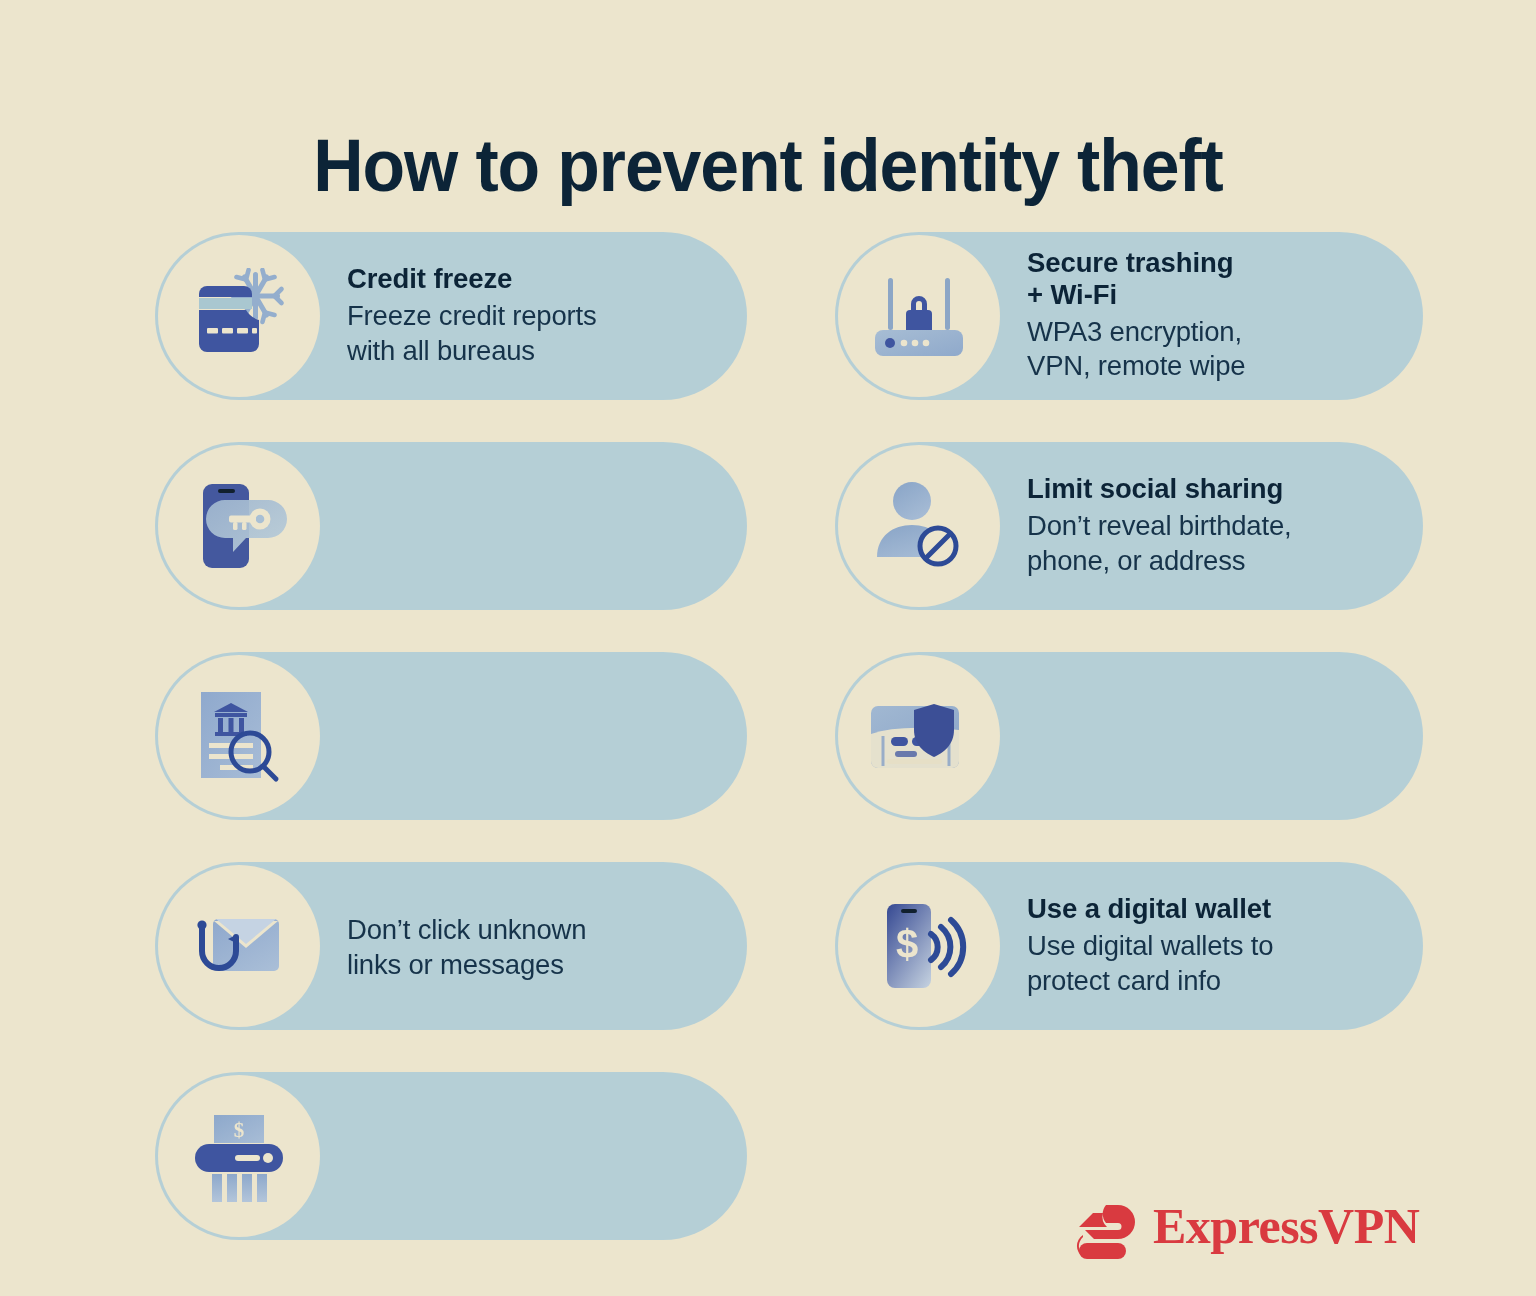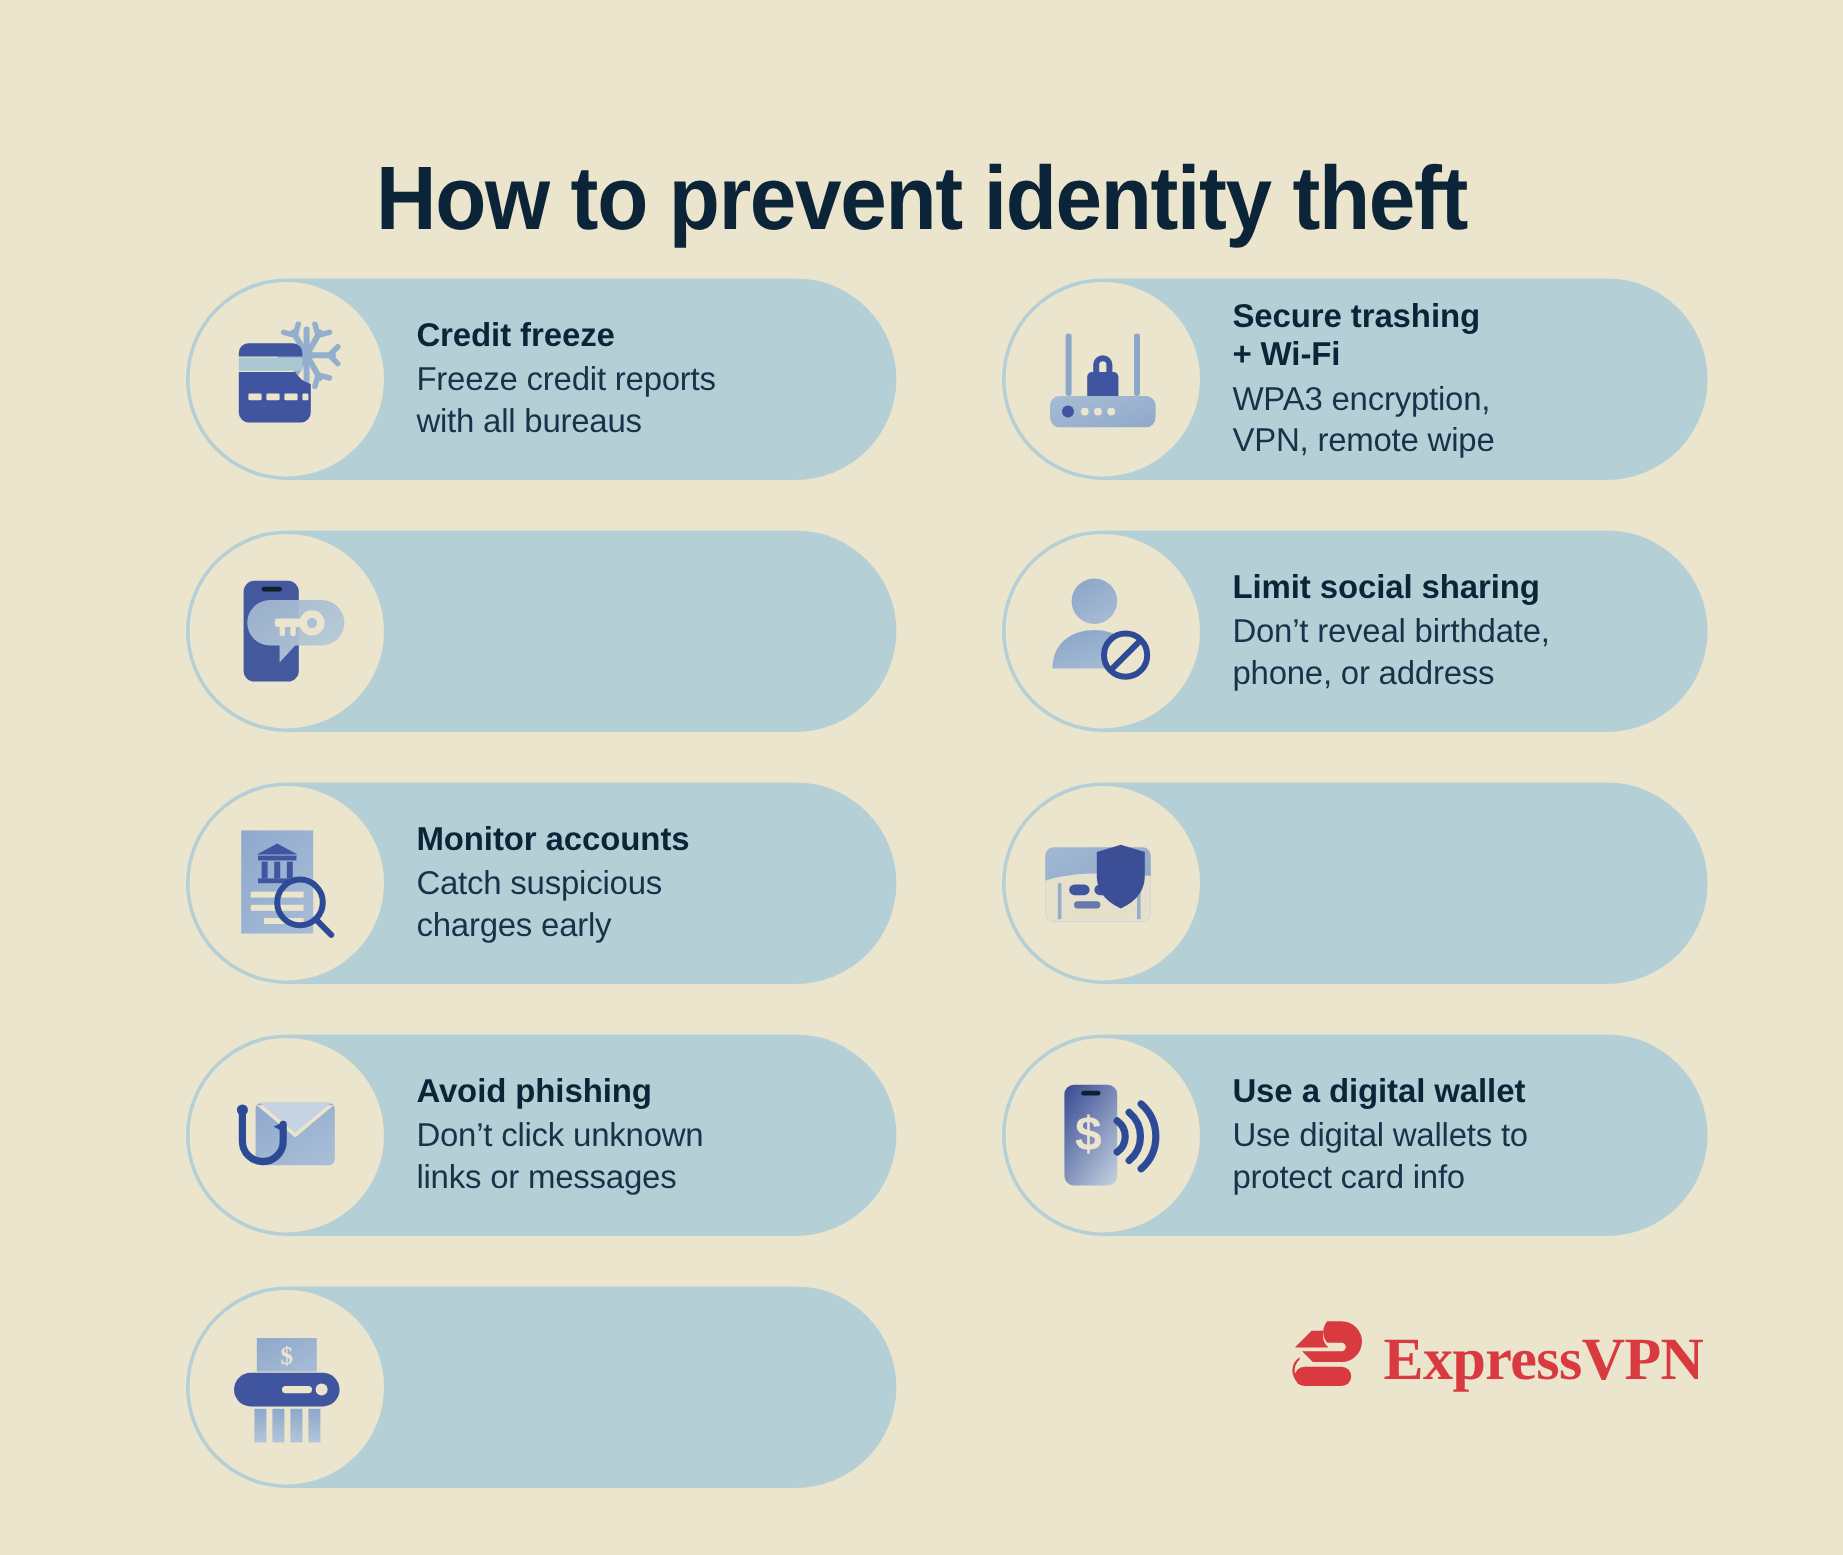--- a/index.html
+++ b/index.html
@@ -96,23 +96,22 @@
     white-space: pre-line;
   }
 
   
   .col-right .card-text { left: 192px; }
 
   
   .logo {
     position: absolute;
     left: 1073px;
-    top: 1097px;
+    top: 1201px;
     display: flex;
-    align-items: center;
     gap: 14px;
   }
   .logo-word {
     font-family: "Liberation Serif", serif;
     font-size: 50px;
     font-weight: bold;
     color: #d93a40;
     letter-spacing: -0.5px;
     line-height: 1;
   }
@@ -222,25 +221,20 @@
             <rect x="19" y="57" width="44" height="5"></rect>
             <rect x="19" y="68" width="44" height="5"></rect>
             <rect x="30" y="79" width="33" height="5"></rect>
           </g>
           <g stroke="#2d4a96" stroke-width="5" fill="none">
             <circle cx="60" cy="66" r="19"></circle>
             <line x1="73" y1="80" x2="86" y2="93" stroke-linecap="round"></line>
           </g>
         </svg>
       </div>
-      <div class="card-text">
-        <div class="card-title">Monitor accounts</div>
-        <div class="card-desc">Catch suspicious
-charges early</div>
-      </div>
     </div>
 
     <div class="card">
       <div class="icon-circle">
         <svg width="104" height="98" viewBox="0 0 104 98">
           <defs>
             <linearGradient id="envGrad" x1="0.15" y1="0" x2="0.9" y2="1">
               <stop offset="0%" stop-color="#90a9cd"></stop>
               <stop offset="100%" stop-color="#a9bed7"></stop>
             </linearGradient>
@@ -249,21 +243,20 @@
           <path d="M27 24 l32 27 l32 -27 z" fill="#ece5cd"></path>
           <path d="M29 22 l30 25 l30 -25 z" fill="#c5d3e3"></path>
           <g stroke="#2d4a96" stroke-width="6" fill="none" stroke-linecap="round">
             <path d="M15 32 v22 a17 17 0 0 0 34 0 v-14"></path>
             <circle cx="15" cy="28" r="4.6" fill="#2d4a96" stroke="none"></circle>
             <path d="M41 42 l8 -4 l2 9" fill="#2d4a96" stroke="none"></path>
           </g>
         </svg>
       </div>
       <div class="card-text">
-        <div class="card-title">Avoid phishing</div>
         <div class="card-desc">Don’t click unknown
 links or messages</div>
       </div>
     </div>
 
     <div class="card">
       <div class="icon-circle">
         <svg width="104" height="100" viewBox="0 0 104 100">
           <defs>
             <linearGradient id="billGrad" x1="0" y1="0" x2="1" y2="1">

